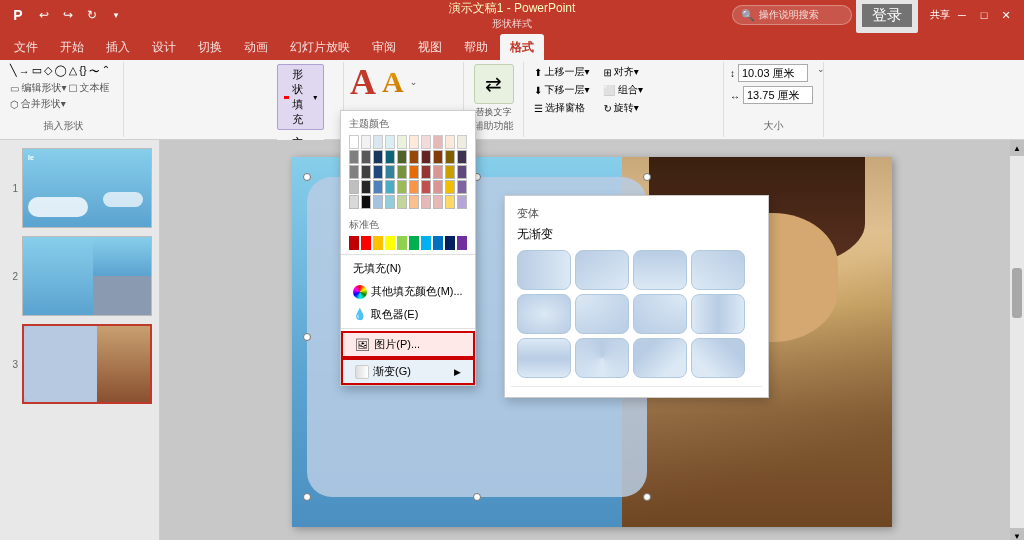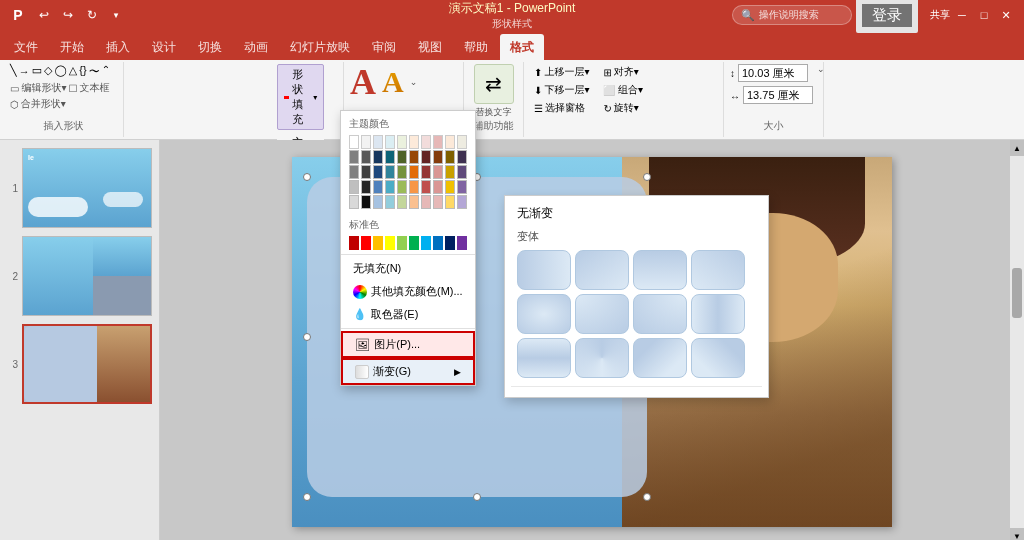--- a/index.html
+++ b/index.html
@@ -388,25 +388,25 @@
     <div style="display:flex;align-items:center;gap:4px;">
       <span style="width:14px;height:14px;background:linear-gradient(to right,#ddd,#fff);border:1px solid #ccc;display:inline-block;border-radius:2px;"></span>
       <span>渐变(G)</span>
     </div>
     <span style="font-size:9px;">▶</span>
   </div>
 
 </div>
 
 <div style="position:fixed;top:195px;left:504px;background:white;border:1px solid #ccc;box-shadow:2px 4px 10px rgba(0,0,0,0.2);width:265px;z-index:600;padding:6px;">
+  <div style="font-size:11px;color:#555;padding:4px 6px 2px;">变体</div>
+
   <div style="padding:3px 6px;font-size:12px;cursor:pointer;display:flex;align-items:center;gap:4px;">
     <span>无渐变</span>
   </div>
-
-  <div style="font-size:11px;color:#555;padding:4px 6px 2px;">变体</div>
 
   <div style="display:flex;flex-wrap:wrap;gap:4px;padding:4px 6px;">
 
     <div style="width:54px;height:40px;background:linear-gradient(to right,#b8cce4,#dce9f5);border-radius:8px;border:1px solid #b0c8e0;cursor:pointer;"></div>
     <div style="width:54px;height:40px;background:linear-gradient(to bottom right,#b8cce4,#dce9f5);border-radius:8px;border:1px solid #b0c8e0;cursor:pointer;"></div>
     <div style="width:54px;height:40px;background:linear-gradient(to bottom,#b8cce4,#dce9f5);border-radius:8px;border:1px solid #b0c8e0;cursor:pointer;"></div>
     <div style="width:54px;height:40px;background:linear-gradient(to bottom left,#b8cce4,#dce9f5);border-radius:8px;border:1px solid #b0c8e0;cursor:pointer;"></div>
 
     <div style="width:54px;height:40px;background:radial-gradient(ellipse at center,#dce9f5,#b8cce4);border-radius:8px;border:1px solid #b0c8e0;cursor:pointer;"></div>
     <div style="width:54px;height:40px;background:radial-gradient(ellipse at top left,#dce9f5,#b8cce4);border-radius:8px;border:1px solid #b0c8e0;cursor:pointer;"></div>

